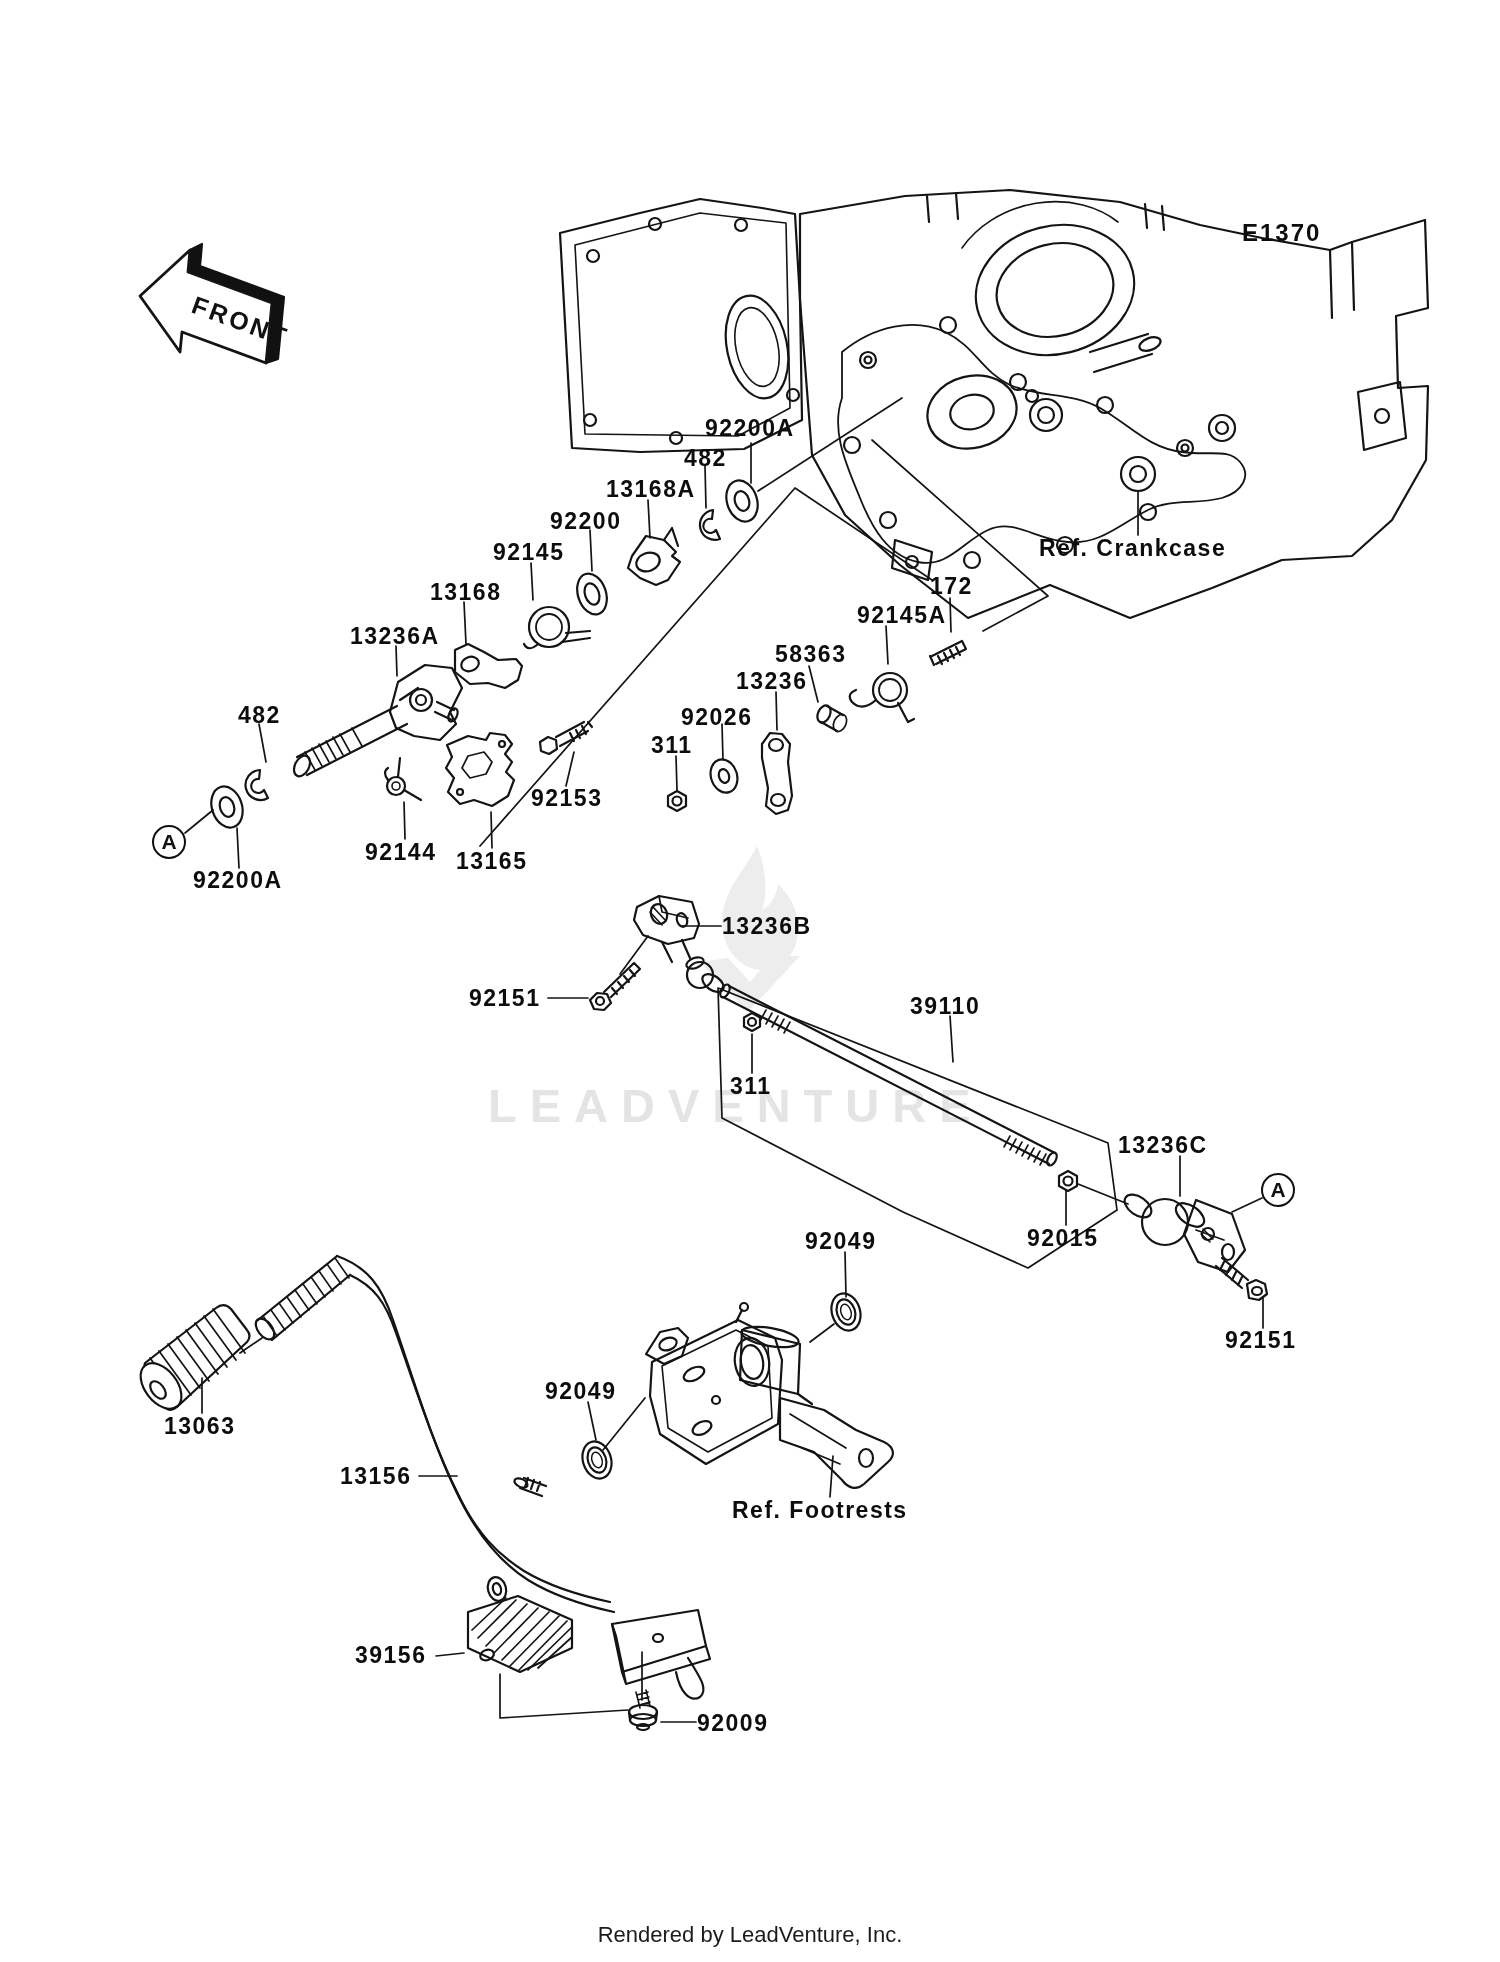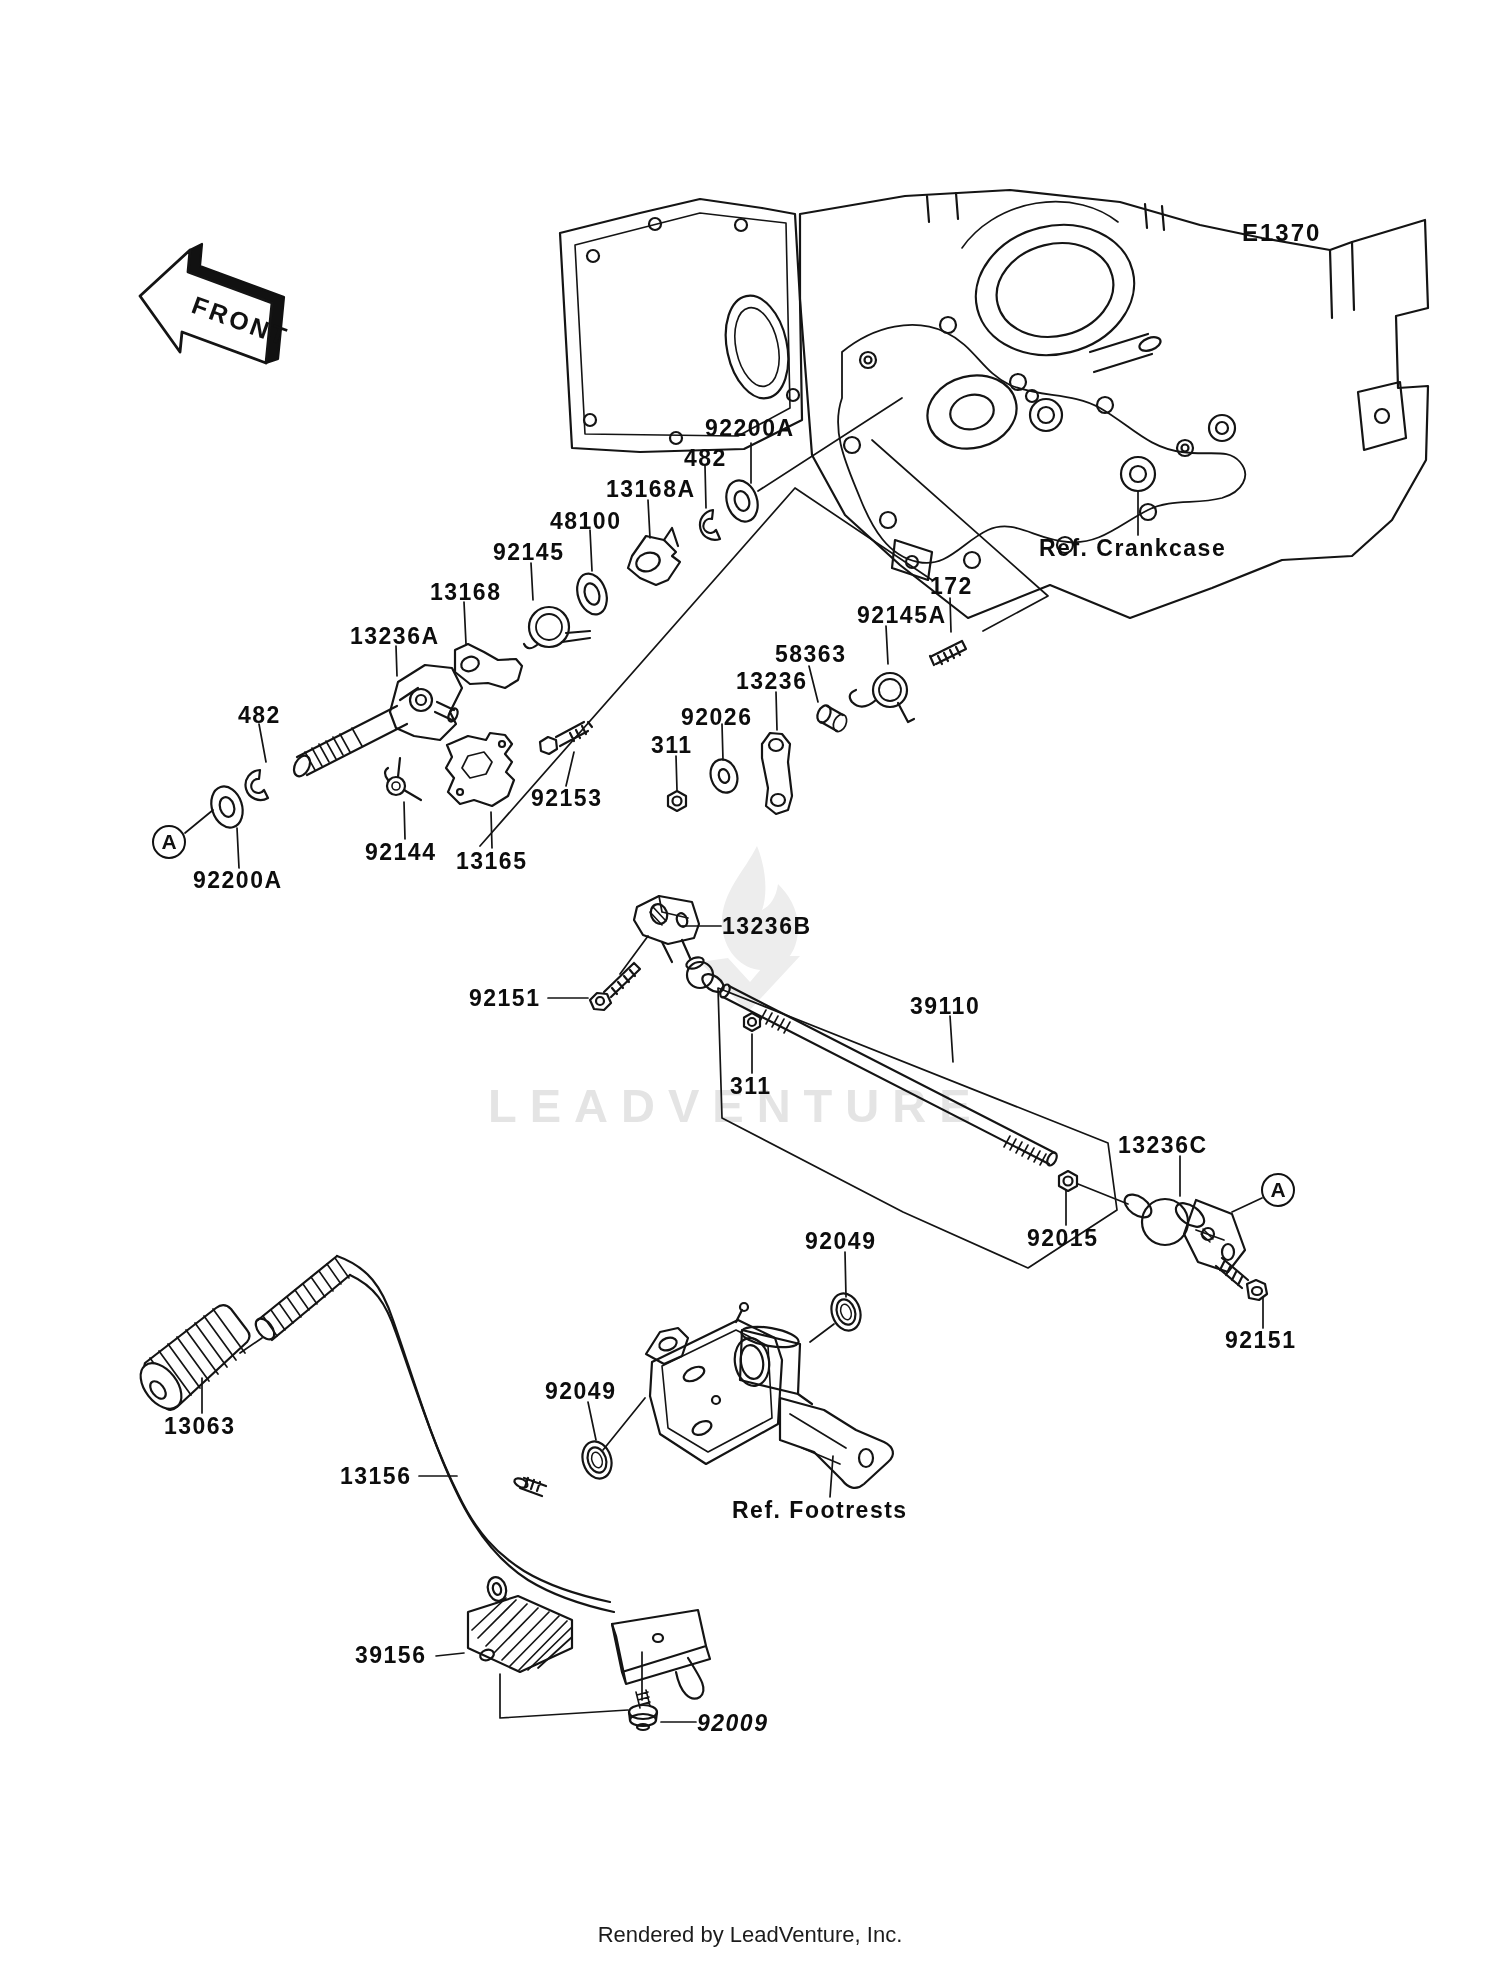--- a/index.html
+++ b/index.html
@@ -284,21 +284,21 @@
 
     </g>
   </svg>
 
   <div class="overlay">
     <span class="code-label">E1370</span>
     <div class="footer">Rendered by LeadVenture, Inc.</div>
   <span class="part-label" style="left: 705px; top: 417px;">92200A</span>
       <span class="part-label" style="left: 684px; top: 447px;">482</span>
       <span class="part-label" style="left: 606px; top: 478px;">13168A</span>
-      <span class="part-label" style="left: 550px; top: 510px;">48100</span>
+      <span class="part-label" style="left: 550px; top: 510px;">92200</span>
       <span class="part-label" style="left: 493px; top: 541px;">92145</span>
       <span class="part-label" style="left: 430px; top: 581px;">13168</span>
       <span class="part-label" style="left: 350px; top: 625px;">13236A</span>
       <span class="part-label" style="left: 238px; top: 704px;">482</span>
       <span class="part-label" style="left: 193px; top: 869px;">92200A</span>
       <span class="part-label" style="left: 365px; top: 841px;">92144</span>
       <span class="part-label" style="left: 456px; top: 850px;">13165</span>
       <span class="part-label" style="left: 531px; top: 787px;">92153</span>
       <span class="part-label" style="left: 651px; top: 734px;">311</span>
       <span class="part-label" style="left: 681px; top: 706px; text-align: right;">92026</span>
@@ -313,18 +313,18 @@
       <span class="part-label" style="left: 910px; top: 995px;">39110</span>
       <span class="part-label" style="left: 1118px; top: 1134px;">13236C</span>
       <span class="part-label" style="left: 1027px; top: 1227px;">92015</span>
       <span class="part-label" style="left: 1225px; top: 1329px;">92151</span>
       <span class="part-label" style="left: 805px; top: 1230px;">92049</span>
       <span class="part-label" style="left: 545px; top: 1380px;">92049</span>
       <span class="part-label" style="left: 164px; top: 1415px;">13063</span>
       <span class="part-label" style="left: 340px; top: 1465px;">13156</span>
       <span class="part-label" style="left: 732px; top: 1499px;">Ref. Footrests</span>
       <span class="part-label" style="left: 355px; top: 1644px;">39156</span>
-      <span class="part-label" style="left: 697px; top: 1712px; font-style: italic;">92009</span>
+      <span class="part-label" style="left: 697px; top: 1712px;">92009</span>
       <div class="circle-marker" style="left: 152px; top: 825px;">A</div>
       <div class="circle-marker" style="left: 1261px; top: 1173px;">A</div>
     </div>
 
 </div>
 
 </body></html>

